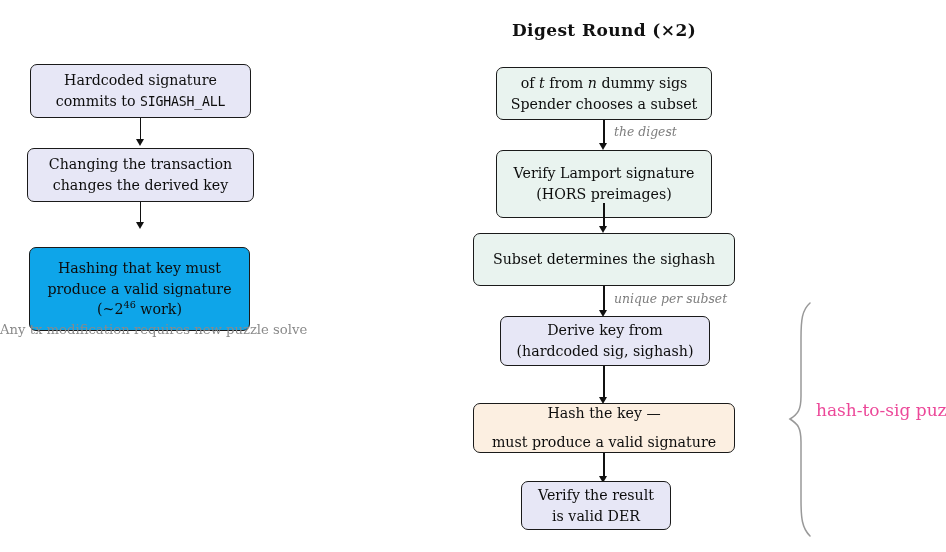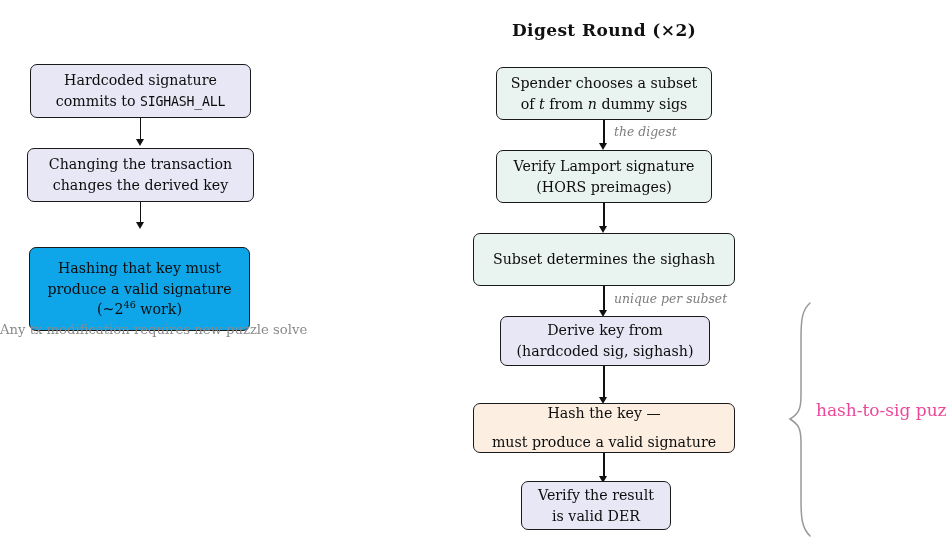--- a/index.html
+++ b/index.html
@@ -139,29 +139,29 @@
   </div>
 
   <div class="caption" style="left:0px; top:320px; width:280px;">
     <span class="ln">Any tx modification</span>
     <span class="ln">requires new puzzle solve</span>
   </div>
 
   <div class="col-title" style="left:464px; top:20px; width:280px;">Digest Round (×2)</div>
 
   <div class="node" style="left:496px; top:67px; width:216px; height:53px; background:#e9f3ef;">
+    <span class="ln"><span>of </span><span class="mathit">t</span><span> from </span><span class="mathit">n</span><span> dummy sigs</span></span>
     <span class="ln">Spender chooses a subset</span>
-    <span class="ln"><span>of </span><span class="mathit">t</span><span> from </span><span class="mathit">n</span><span> dummy sigs</span></span>
   </div>
 
   <div class="edge" style="left:603px; top:120px; height:24px;"></div>
   <div class="arrowhead" style="left:599.1px; top:143px;"></div>
   <div class="edge-label" style="left:614px; top:124px;">the digest</div>
 
-  <div class="node" style="left:496px; top:150px; width:216px; height:53px; background:#e9f3ef;">
+  <div class="node" style="left:496px; top:150px; width:216px; height:68px; background:#e9f3ef;">
     <span class="ln">Verify Lamport signature</span>
     <span class="ln">(HORS preimages)</span>
   </div>
 
   <div class="edge" style="left:603px; top:203px; height:24px;"></div>
   <div class="arrowhead" style="left:599.1px; top:226px;"></div>
 
   <div class="node" style="left:473px; top:233px; width:262px; height:53px; background:#e9f3ef;">
     <span class="ln">Subset determines the sighash</span>
   </div>

